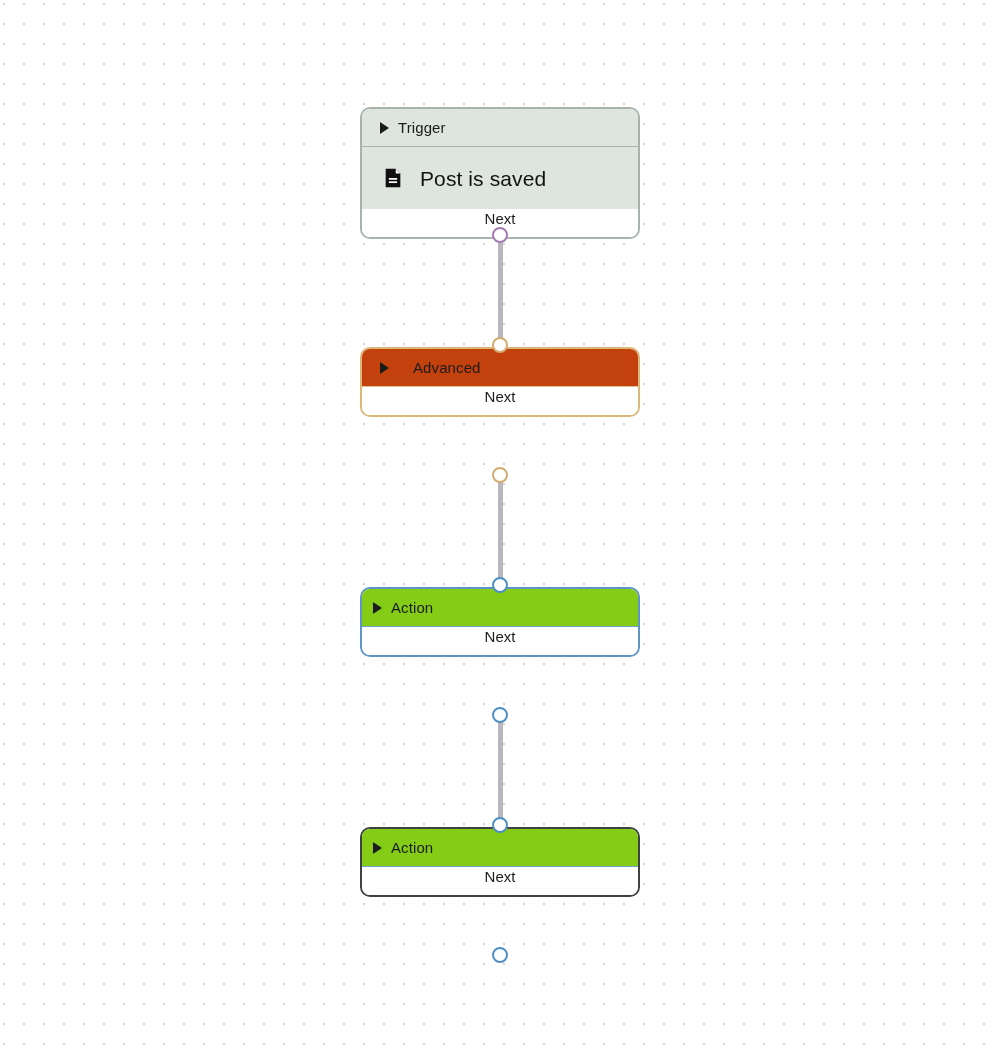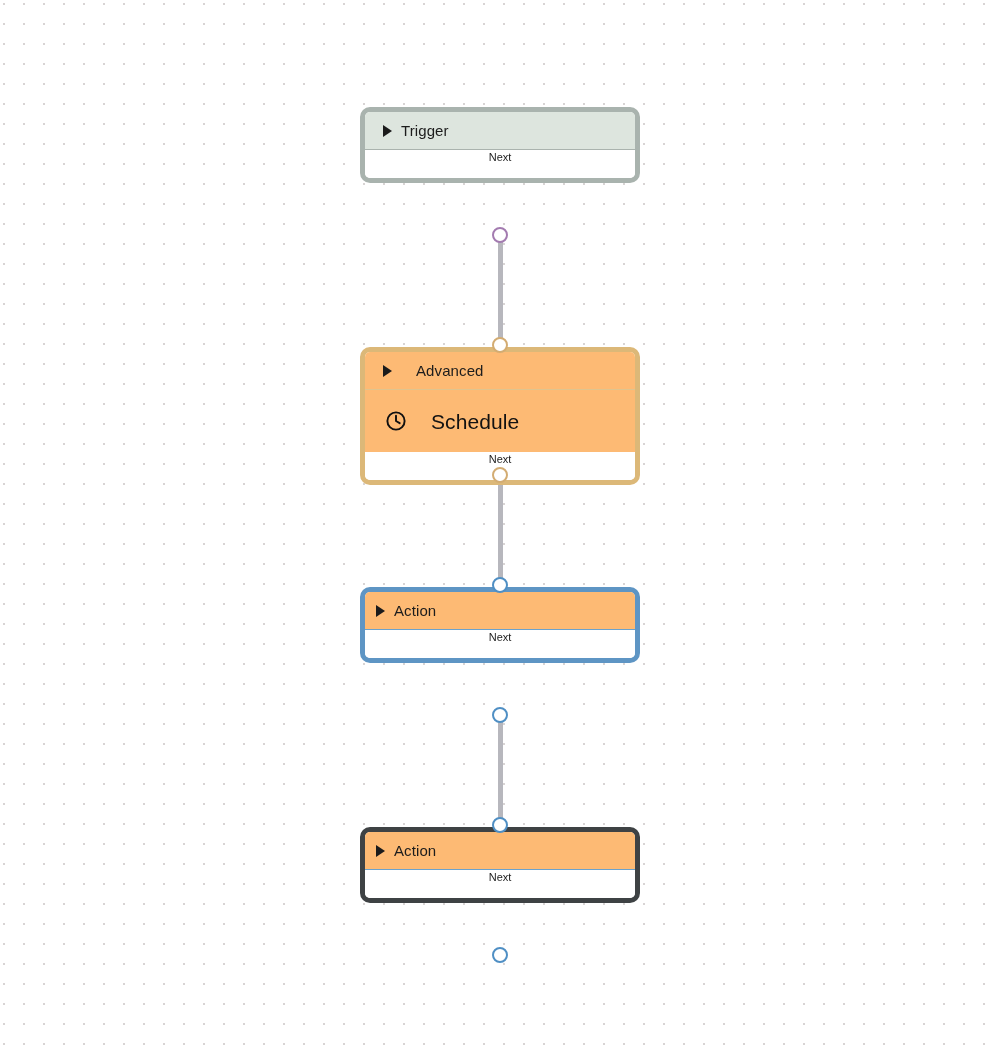--- a/index.html
+++ b/index.html
@@ -39,21 +39,21 @@
     background: #b7b7bd;
     border-radius: 1px;
   }
 
   
   .node {
     position: absolute;
     box-sizing: border-box;
     width: 280px;
     border-radius: 10px;
-    border: 5px solid #0f172a;
+    border: 2px solid #0f172a;
     background: #ffffff;
     overflow: hidden;
   }
   .node-header {
     display: flex;
     align-items: center;
     gap: 9px;
     height: 38px;
     padding: 0 0 0 18px;
     box-sizing: border-box;
@@ -98,21 +98,21 @@
   .node-footer {
     height: 28px;
     background: #ffffff;
     display: flex;
     align-items: flex-start;
     justify-content: center;
     padding-top: 2px;
     box-sizing: border-box;
   }
   .node-footer-label {
-    font-size: 11px;
+    font-size: 15px;
     color: #1d1d1d;
     line-height: 1;
   }
 
   
   .port {
     position: absolute;
     width: 16px;
     height: 16px;
     margin-left: -8px;
@@ -124,26 +124,26 @@
   }
 
   
   .node.green  { border-color: #a9b3ae; }
   .node.green .node-header,
   .node.green .node-body { background: #dde5de; }
   .node.green .node-header { border-bottom-color: #aab3ae; }
 
   .node.tan { border-color: #dcb878; }
   .node.tan .node-header,
-  .node.tan .node-body { background: #fdba74; gap: 24px; }
+  .node.tan .node-body { background: #c2410c; gap: 24px; }
   .node.tan .node-header { border-bottom-color: #dfc48f; }
 
   .node.blue { border-color: #5e95c4; }
   .node.blue .node-header,
-  .node.blue .node-body { background: #fdba74; padding-left: 11px; }
+  .node.blue .node-body { background: #84cc16; padding-left: 11px; }
   .node.blue .node-header { border-bottom-color: #6ba2cc; }
 
   .node.blue.selected { border-color: #3e4244; }
 
   .port.port-purple { border-color: #a37bb0; }
   .port.port-tan    { border-color: #d3ac72; }
   .port.port-blue   { border-color: #4f8fc4; }
 </style>
 </head>
 <body>
@@ -155,37 +155,39 @@
     <div class="edge-line" style="left: 500px; top: 475px; height: 110px;"></div>
     <div class="edge-line" style="left: 500px; top: 715px; height: 110px;"></div>
   </div>
 
 <div id="nodes-layer">
     <div class="node green" style="left: 360px; top: 107px;">
       <div class="node-header">
         <span class="disclosure"></span>
         <span class="node-category">Trigger</span>
       </div>
-      <div class="node-footer">
-        <span class="node-footer-label">Next</span>
-      </div>
-    </div>
-    <div class="node tan" style="left: 360px; top: 347px;">
-      <div class="node-header">
-        <span class="disclosure"></span>
-        <span class="node-category">Advanced</span>
-      </div>
       <div class="node-body">
         <span style="display: flex;">
           <svg class="node-icon" viewBox="0 0 24 24" aria-hidden="true">
-            <circle cx="12" cy="12" r="9.4" fill="none" stroke="#101010" stroke-width="2.1"></circle>
-            <path d="M12 6.2 V12 L16 14.4" fill="none" stroke="#101010" stroke-width="2.1" stroke-linecap="round" stroke-linejoin="round"></path>
+            <path d="M4 2 h11 l5 5 v15 H4 Z" fill="#101010"></path>
+            <path d="M15 2 v5 h5 Z" fill="#ffffff"></path>
+            <rect x="7.5" y="12" width="9" height="1.9" fill="#ffffff"></rect>
+            <rect x="7.5" y="15.6" width="9" height="1.9" fill="#ffffff"></rect>
           </svg>
         </span>
-        <span class="node-title">Schedule</span>
+        <span class="node-title">Post is saved</span>
+      </div>
+      <div class="node-footer">
+        <span class="node-footer-label">Next</span>
+      </div>
+    </div>
+    <div class="node tan" style="left: 360px; top: 347px;">
+      <div class="node-header">
+        <span class="disclosure"></span>
+        <span class="node-category">Advanced</span>
       </div>
       <div class="node-footer">
         <span class="node-footer-label">Next</span>
       </div>
     </div>
     <div class="node blue" style="left: 360px; top: 587px;">
       <div class="node-header">
         <span class="disclosure"></span>
         <span class="node-category">Action</span>
       </div>

